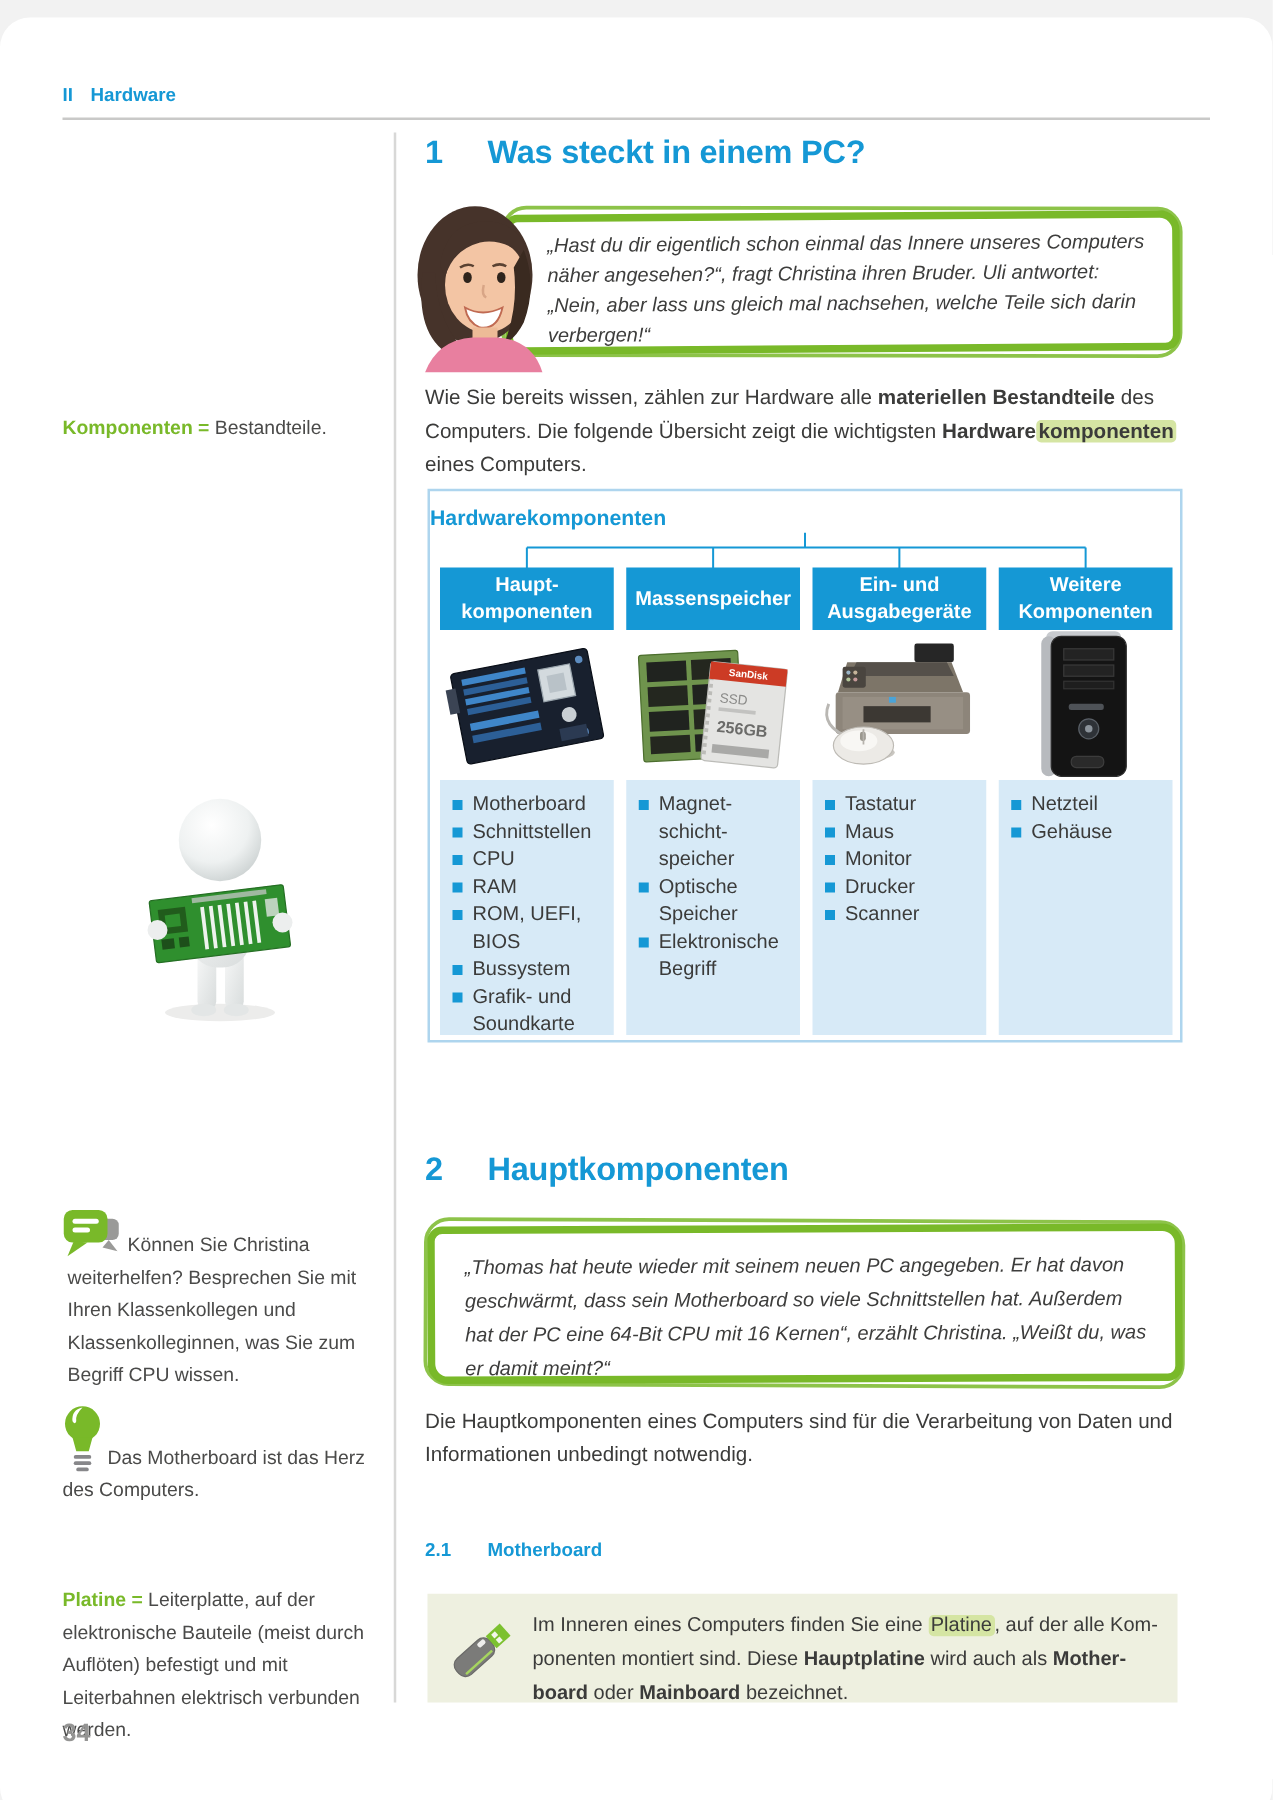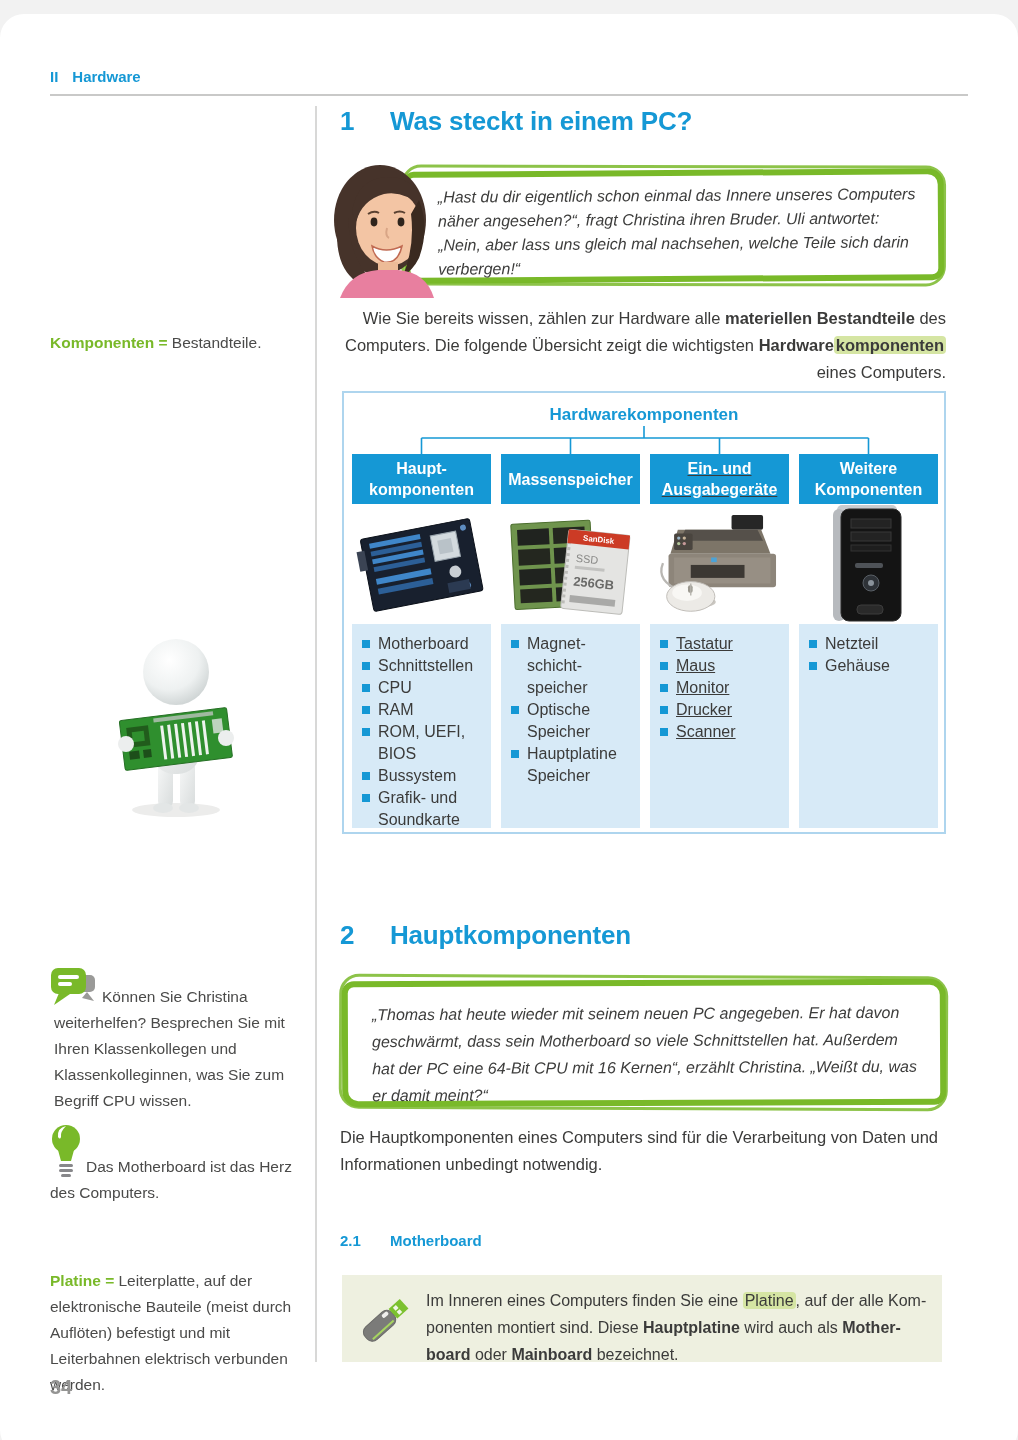--- a/index.html
+++ b/index.html
@@ -25,35 +25,35 @@
   .bubble:before{content:"";position:absolute;inset:-11px -8px -10px -9px;border:3px solid #79b929;
                  border-radius:20px;transform:rotate(.5deg);pointer-events:none;opacity:.85;}
   .bubble-1{left:404px;top:156px;width:540px;height:112px;border-radius:10px 16px 12px 14px;
             padding:8px 14px 0 28px;transform:rotate(-.4deg);}
   .bubble-2{left:342px;top:966px;width:604px;height:126px;border-radius:12px 16px 12px 16px;
             padding:14px 22px 0 24px;transform:rotate(-.25deg);}
   .quote{font-style:italic;font-size:16px;line-height:24px;color:#3d3d3c;}
   .bubble-2 .quote{line-height:27px;}
 
   .bodytext{font-size:16.5px;line-height:27px;color:#3b3b3a;}
-  .p1{left:340px;top:291px;width:606px;text-align:right;}
+  .p1{left:340px;top:291px;width:606px;}
   .p2{left:340px;top:1110px;width:606px;}
 
   .mnote{font-size:15.5px;line-height:26px;color:#4a4a49;}
   .mnote-1{left:50px;top:316px;width:252px;}
   .task-note{left:54px;top:970px;width:258px;text-indent:48px;}
   .tip-note{left:50px;top:1140px;width:245px;text-indent:36px;}
   .mnote-3{left:50px;top:1254px;width:252px;}
   .page-number{left:50px;top:1362px;font-size:20px;font-weight:700;color:#949493;}
 
   
   .diagram{left:342px;top:377px;width:604px;height:443px;border:2px solid #aed5ee;box-sizing:border-box;background:#fff;}
-  .dtitle{position:absolute;left:0;top:12px;width:100%;text-align:center;font-size:17px;font-weight:700;color:#1598d5;}
+  .dtitle{position:absolute;left:0;top:12px;width:100%;text-align:left;font-size:17px;font-weight:700;color:#1598d5;}
   .dcol{position:absolute;top:61px;width:139px;height:374px;}
-  .dc0{left:8px;} .dc1{left:157px;} .dc2{left:306px;text-decoration:underline;} .dc3{left:455px;}
+  .dc0{left:8px;} .dc1{left:157px;} .dc2{left:306px;} .dc3{left:455px;}
   .dhead{height:50px;background:#1598d5;color:#fff;font-size:16px;font-weight:700;line-height:21px;
          display:flex;align-items:center;justify-content:center;text-align:center;padding:0 6px;box-sizing:border-box;}
   .dimg{height:120px;display:flex;align-items:center;justify-content:center;overflow:visible;}
   .dlist{height:204px;background:#d7eaf7;padding:9px 6px 0 10px;box-sizing:border-box;font-size:16px;line-height:22px;color:#3b3b3a;}
   .li{display:flex;}
   .sq{flex:none;width:8px;height:8px;background:#1598d5;margin:7px 8px 0 0;}
 
   
   .infobox{left:342px;top:1261px;width:600px;height:87px;background:#eef0e0;box-sizing:border-box;
            padding:12px 14px 0 84px;font-size:16px;line-height:27px;color:#3b3b3a;}
@@ -198,21 +198,21 @@
         <div class="li">
             <span class="sq"></span>
             <span>Magnet­schicht­speicher</span>
           </div>
         <div class="li">
             <span class="sq"></span>
             <span>Optische Speicher</span>
           </div>
         <div class="li">
             <span class="sq"></span>
-            <span>Hauptplatine Speicher</span>
+            <span>Elektronische Begriff</span>
           </div>
       </div>
     </div>
 
     <div class="dcol dc2">
       <div class="dhead">Ein- und Ausgabegeräte</div>
       <div class="dimg">
         <svg width="150" height="114" viewBox="0 0 150 114">
           <rect x="88" y="4" width="34" height="16" rx="2" fill="#262626"></rect>
           <path d="M30 20 L120 20 L130 46 L22 46 Z" fill="#7d7568"></path>

